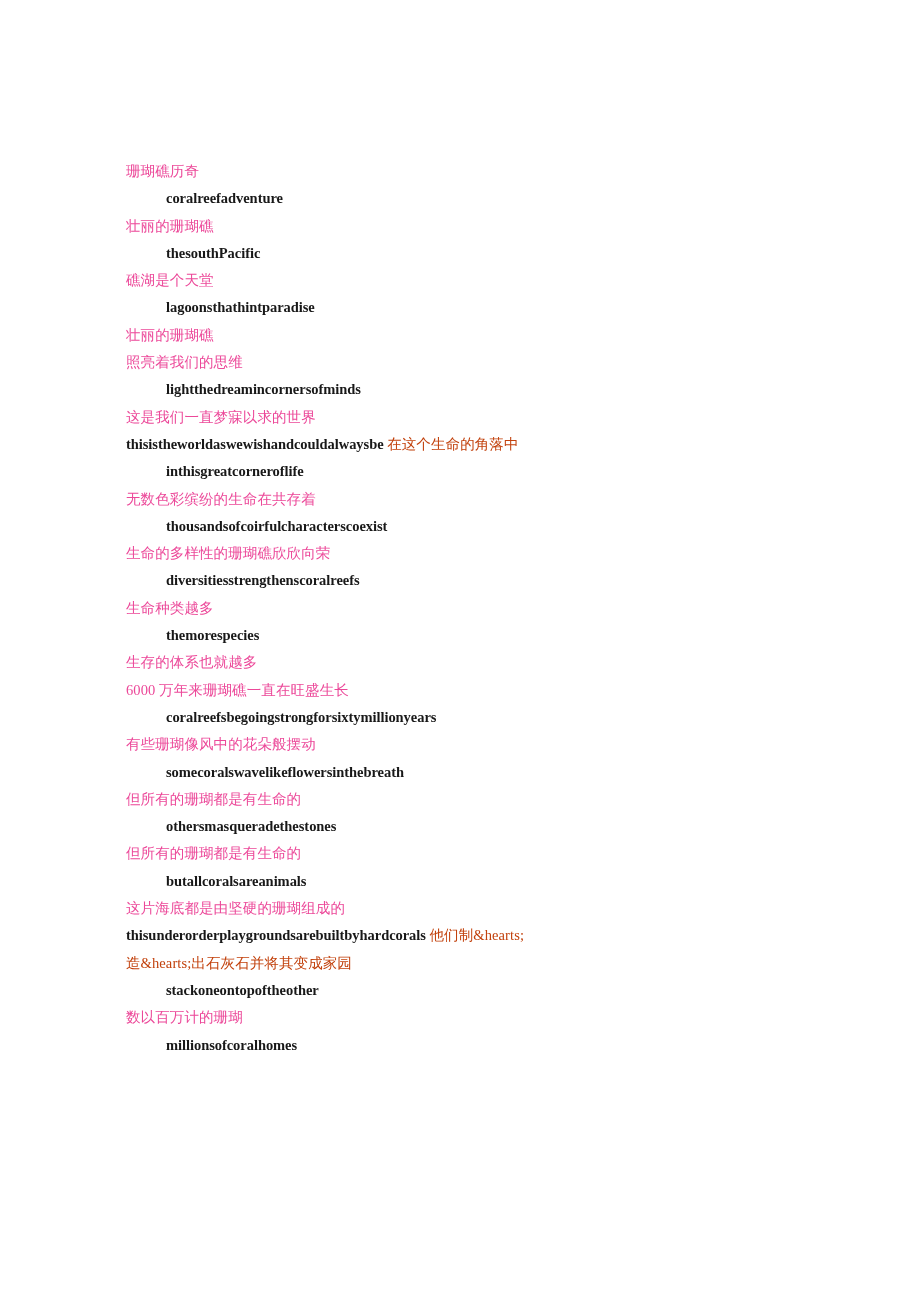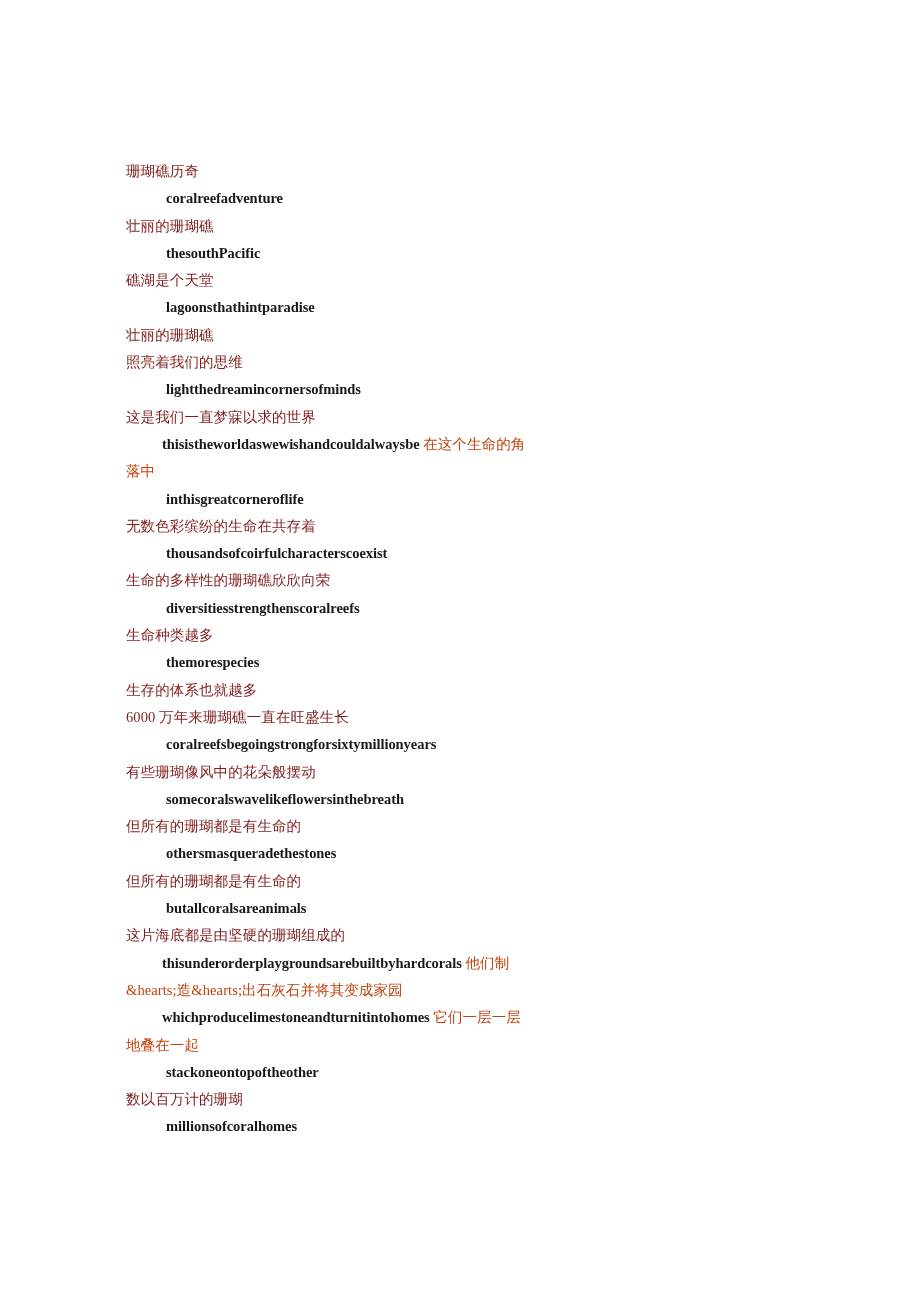--- a/index.html
+++ b/index.html
@@ -38,21 +38,21 @@
     font-size: 14.5px;
     line-height: 27.3px;
     text-align: left;
     word-break: break-word;
     overflow-wrap: break-word;
     white-space: normal;
   }
 
   
   .line.zh {
-    color: #7f1d1d;
+    color: #ec4899;
     font-weight: 400;
     letter-spacing: 0.1px;
   }
 
   
   .line.en {
     color: #181818;
     font-weight: 600;
     letter-spacing: -0.05px;
     margin-left: 40px;
@@ -60,21 +60,20 @@
 
   
   .line.mixed {
     color: #2b2b2b;
     font-weight: 400;
   }
   .line.mixed .en-run {
     color: #181818;
     font-weight: 600;
     letter-spacing: -0.05px;
-    margin-left: 36px;
   }
   .line.mixed .zh-run {
     color: #c2410c;
     font-weight: 400;
     letter-spacing: 0.1px;
   }
 </style>
 </head>
 <body>
 
@@ -102,18 +101,17 @@
       <p class="line zh">6000 万年来珊瑚礁一直在旺盛生长</p>
       <p class="line en">coralreefsbegoingstrongforsixtymillionyears</p>
       <p class="line zh">有些珊瑚像风中的花朵般摆动</p>
       <p class="line en">somecoralswavelikeflowersinthebreath</p>
       <p class="line zh">但所有的珊瑚都是有生命的</p>
       <p class="line en">othersmasqueradethestones</p>
       <p class="line zh">但所有的珊瑚都是有生命的</p>
       <p class="line en">butallcoralsareanimals</p>
       <p class="line zh">这片海底都是由坚硬的珊瑚组成的</p>
       <p class="line mixed"><span class="en-run">thisunderorderplaygroundsarebuiltbyhardcorals</span> <span class="zh-run">他们制&amp;hearts;造&amp;hearts;出石灰石并将其变成家园</span></p>
-      <p class="line mixed"><span class="en-run">whichproducelimestoneandturnitintohomes</span> <span class="zh-run">它们一层一层地叠在一起</span></p>
       <p class="line en">stackoneontopoftheother</p>
       <p class="line zh">数以百万计的珊瑚</p>
       <p class="line en">millionsofcoralhomes</p>
     </div>
 </div>
 
 </body></html>

